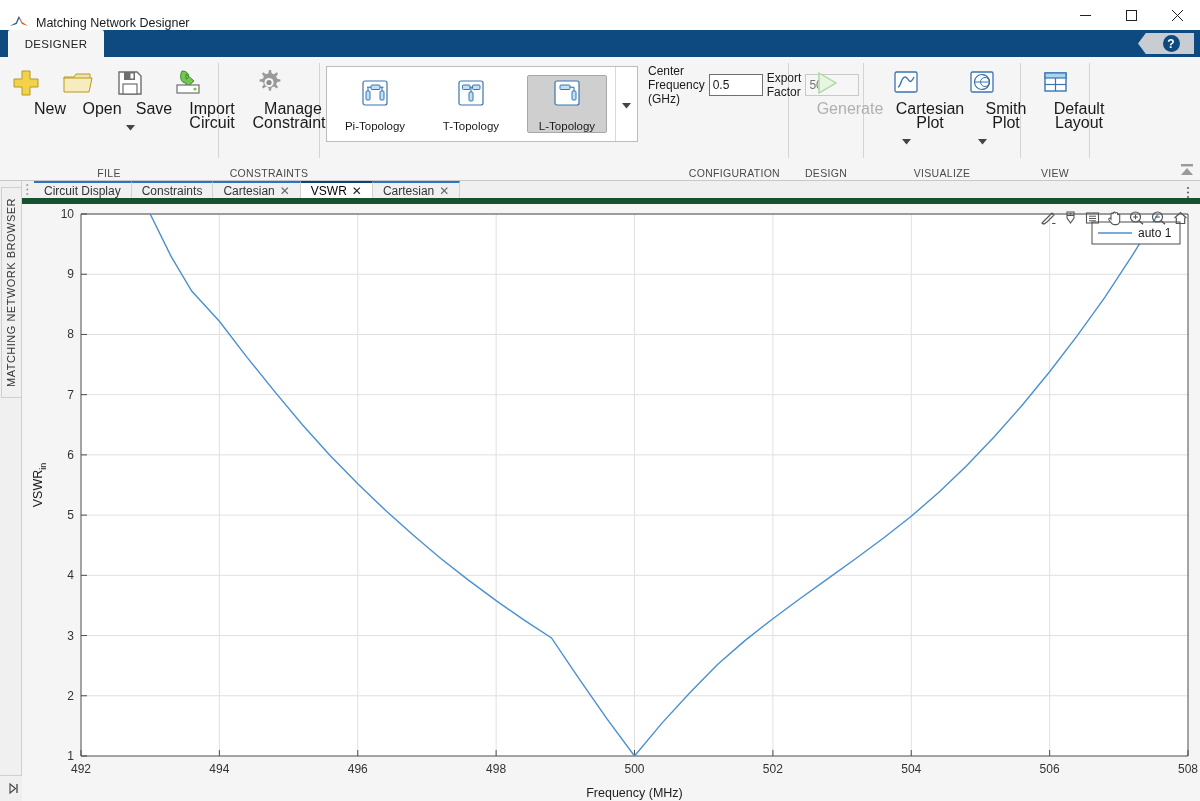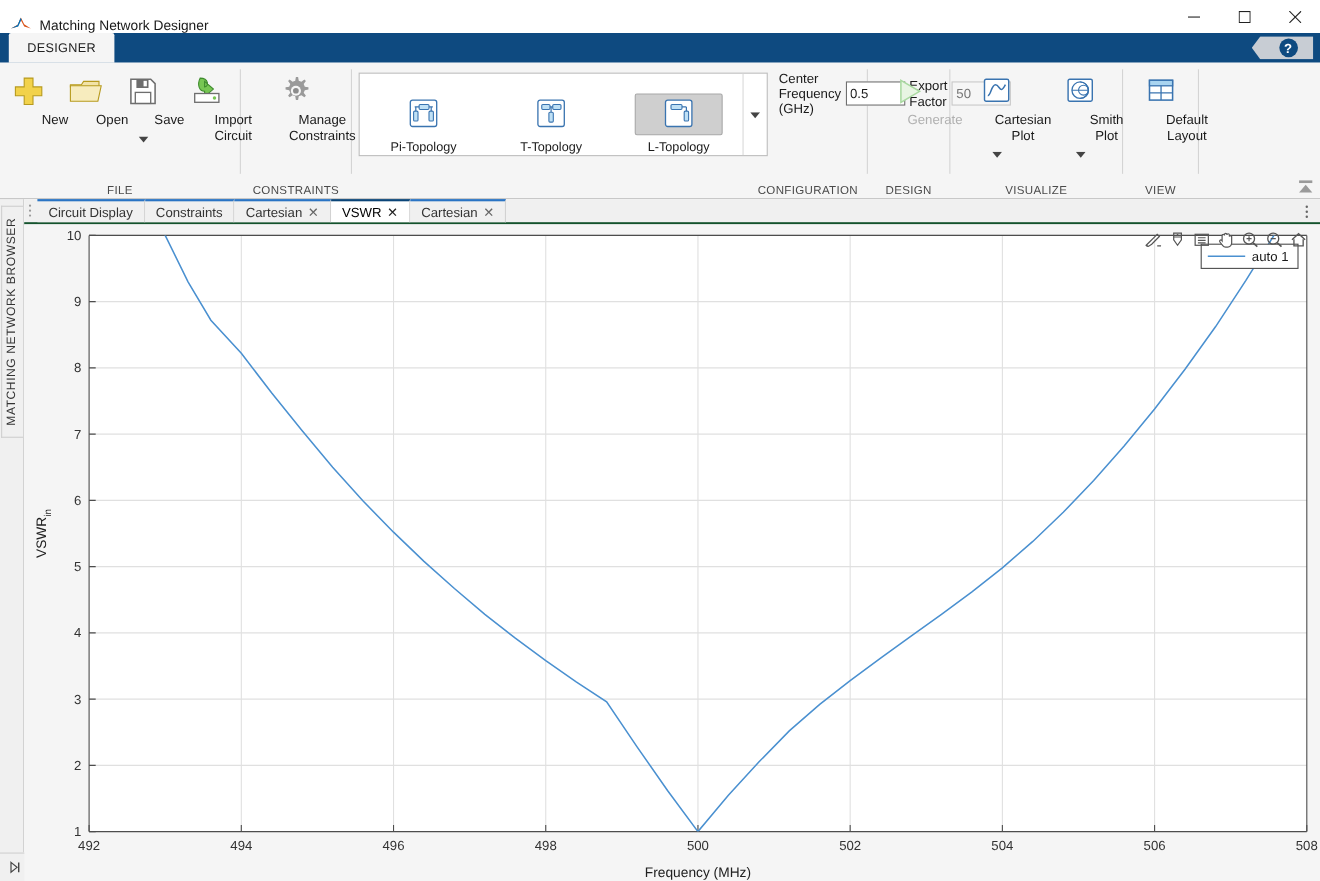--- a/index.html
+++ b/index.html
@@ -82,37 +82,37 @@
   }
   .rgroup-sep { width: 1px; background: #d4d4d4; margin: 6px 0 22px 0; }
 
   .rbtn {
     width: 52px; min-height: 74px;
     display: flex; flex-direction: column; align-items: center;
     padding-top: 4px; cursor: default;
   }
   .rbtn .ico { height: 34px; display:flex; align-items:center; justify-content:center; }
   .rbtn .lbl {
-    font-size: 12px; color: #1a1a1a; text-align: center;
+    font-size: 16px; color: #1a1a1a; text-align: center;
     line-height: 14px; margin-top: 2px; margin-left: 48px;
   }
   .rbtn .caret { margin-top: 1px; }
   .rbtn.wide { width: 64px; }
   .rbtn.disabled .lbl { color: #b0b0b0; }
 
   
   .gallery {
     margin: 4px 0 0 6px;
     border: 1px solid #bcbcbc; background: #fff;
     height: 76px; display: flex; align-items: stretch;
   }
   .gitem {
     width: 80px; display: flex; flex-direction: column;
     align-items: center; justify-content: space-between;
-    margin: 18px; border: 1px solid transparent; border-radius: 2px;
+    margin: 8px; border: 1px solid transparent; border-radius: 2px;
   }
   .gitem.selected { background: #cfcfcf; border-color: #a8a8a8; }
   .gitem .glbl { font-size: 11.5px; color: #1a1a1a; margin-top: 3px; }
   .gmore {
     width: 22px; border-left: 1px solid #d9d9d9;
     display: flex; align-items: center; justify-content: center;
   }
 
   
   .fields { display: flex; flex-direction: row; gap: 4px; padding: 12px 6px 0 10px; }
@@ -159,21 +159,21 @@
   .content {
     flex: 1; display: flex; flex-direction: column; min-width: 0;
     background: #ffffff;
   }
 
   
   .doctabs {
     height: 23px; flex: 0 0 23px;
     background: #f0f0f0;
     display: flex; align-items: stretch;
-    border-bottom: 2px solid #14532d;
+    border-bottom: 6px solid #14532d;
     position: relative;
   }
   .grip {
     width: 12px; display:flex; align-items:center; justify-content:center;
   }
   .dtab {
     display: flex; align-items: center; gap: 5px;
     padding: 0 10px;
     font-size: 12px; color: #333;
     background: #f0f0f0;

